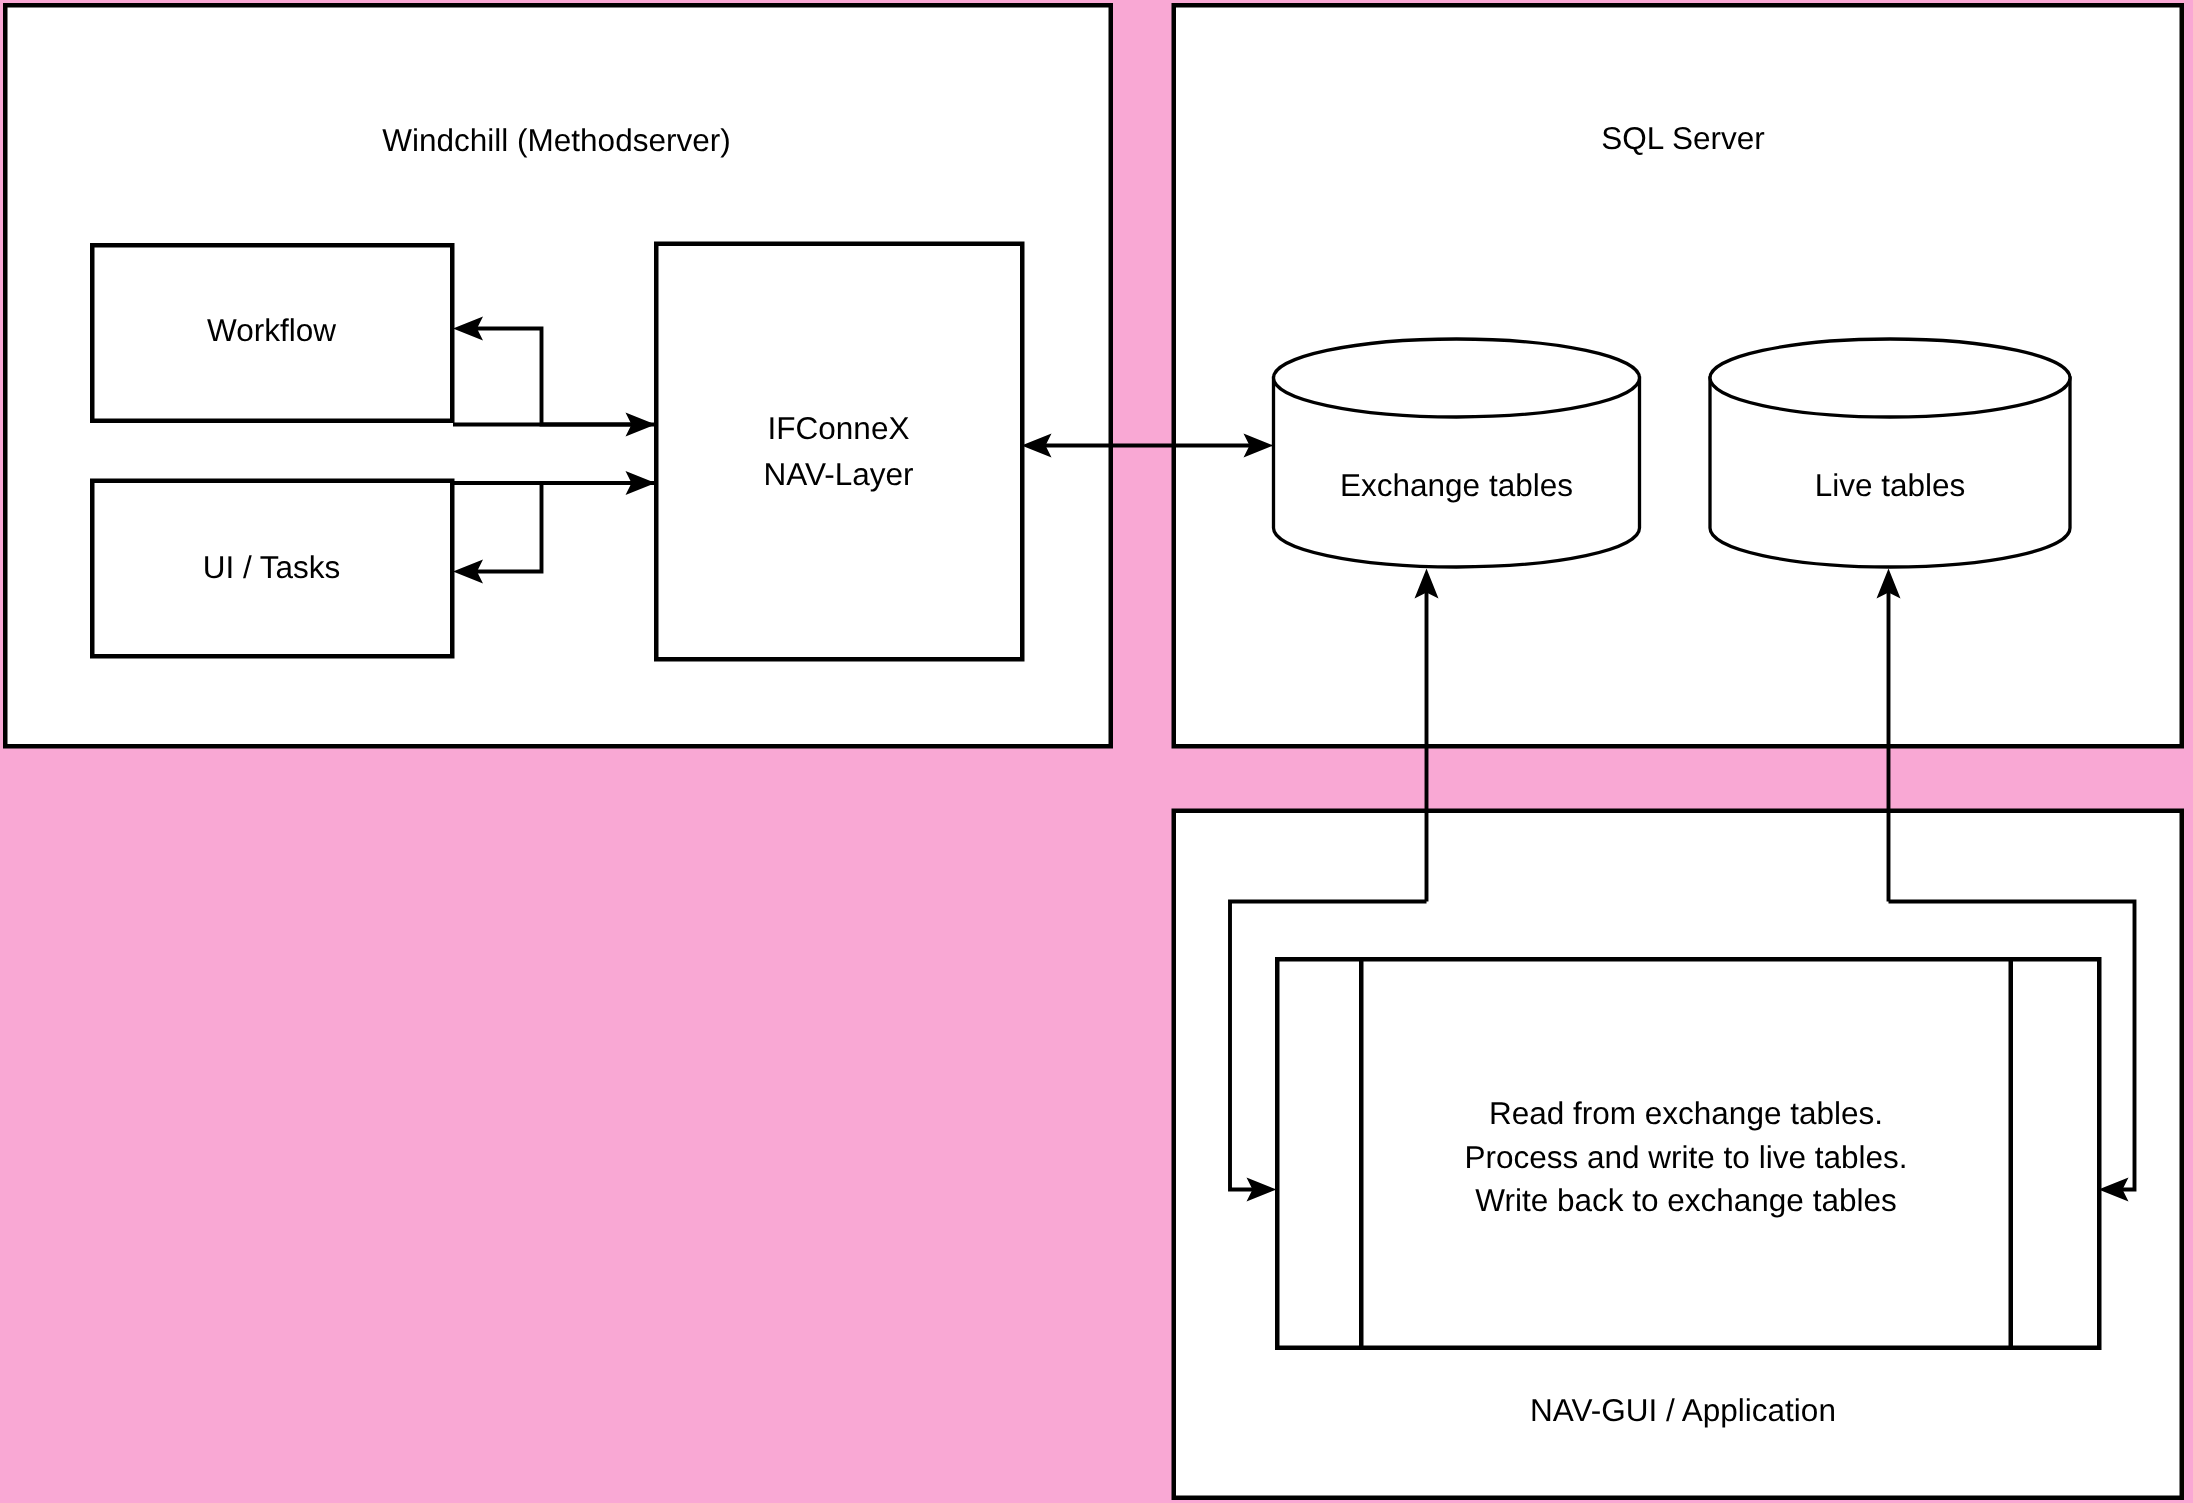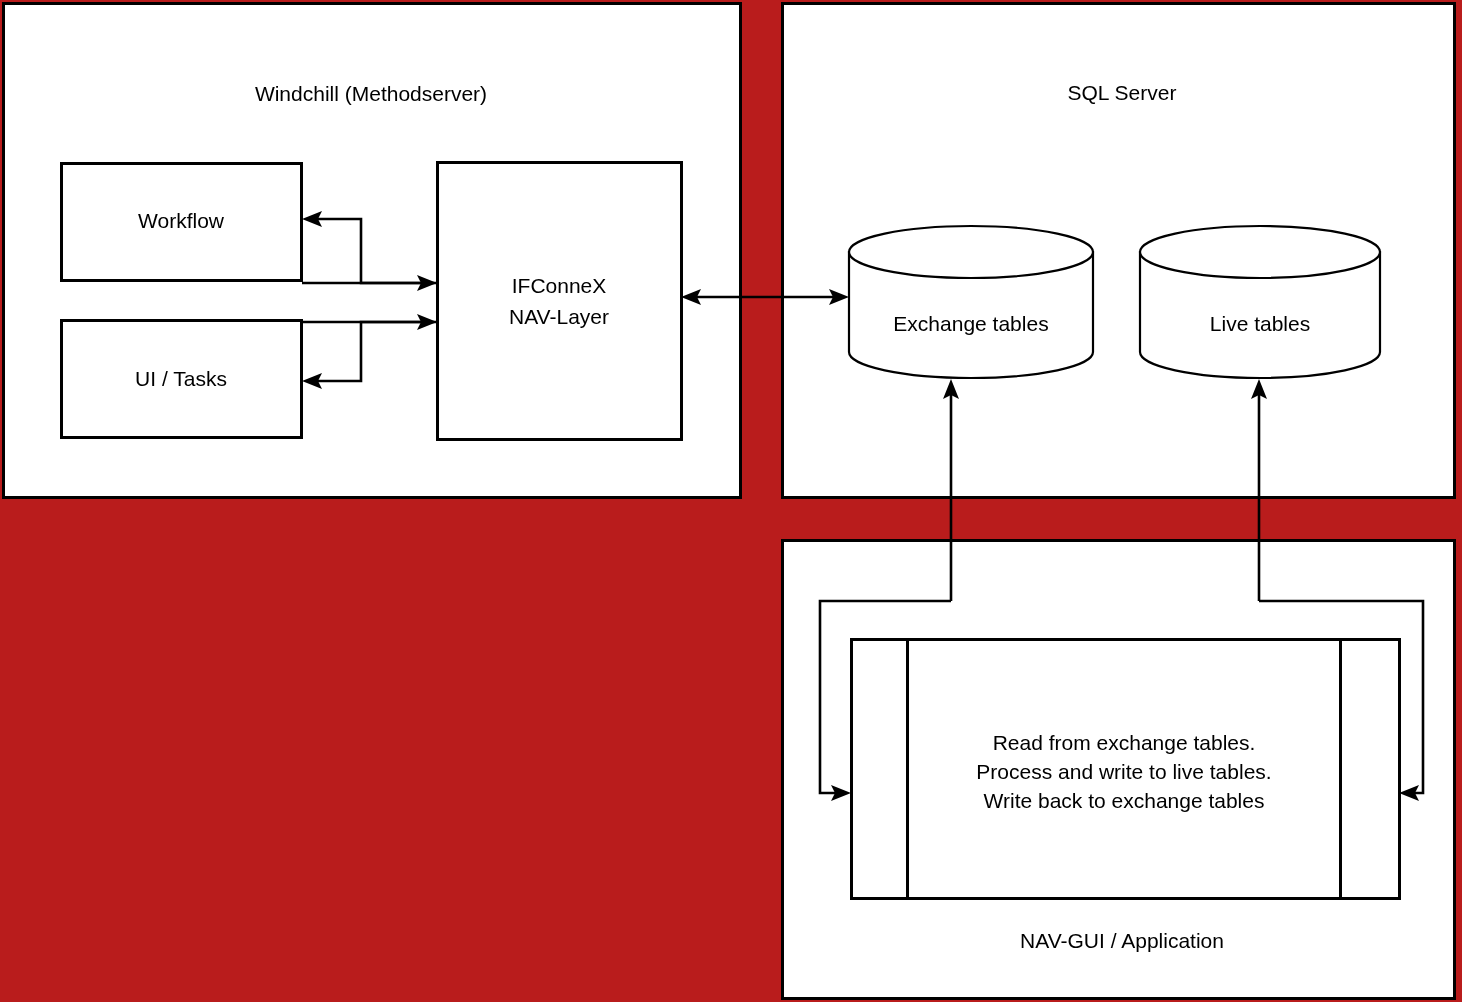--- a/index.html
+++ b/index.html
@@ -4,21 +4,21 @@
 <style>
   html, body {
     margin: 0;
     padding: 0;
     background: #ffffff;
   }
   #diagram-root {
     position: relative;
     width: 1462px;
     height: 1002px;
-    background: #b91c1c;
+    background: #f9a8d4;
     font-family: "Liberation Sans", sans-serif;
     overflow: hidden;
   }
   svg#diagram-canvas {
     display: block;
     width: 1462px;
     height: 1002px;
   }
   .panel-rect {
     fill: #ffffff;

